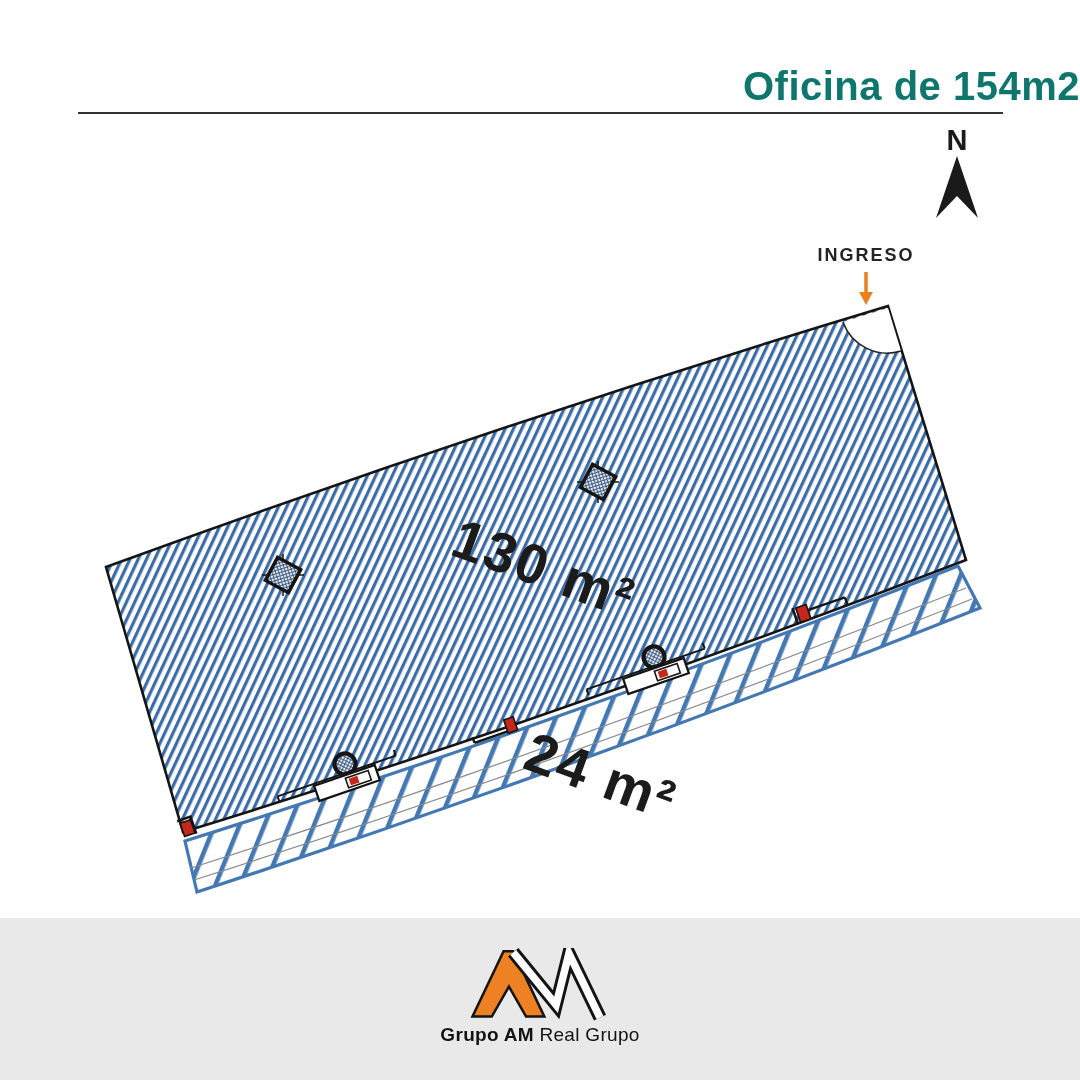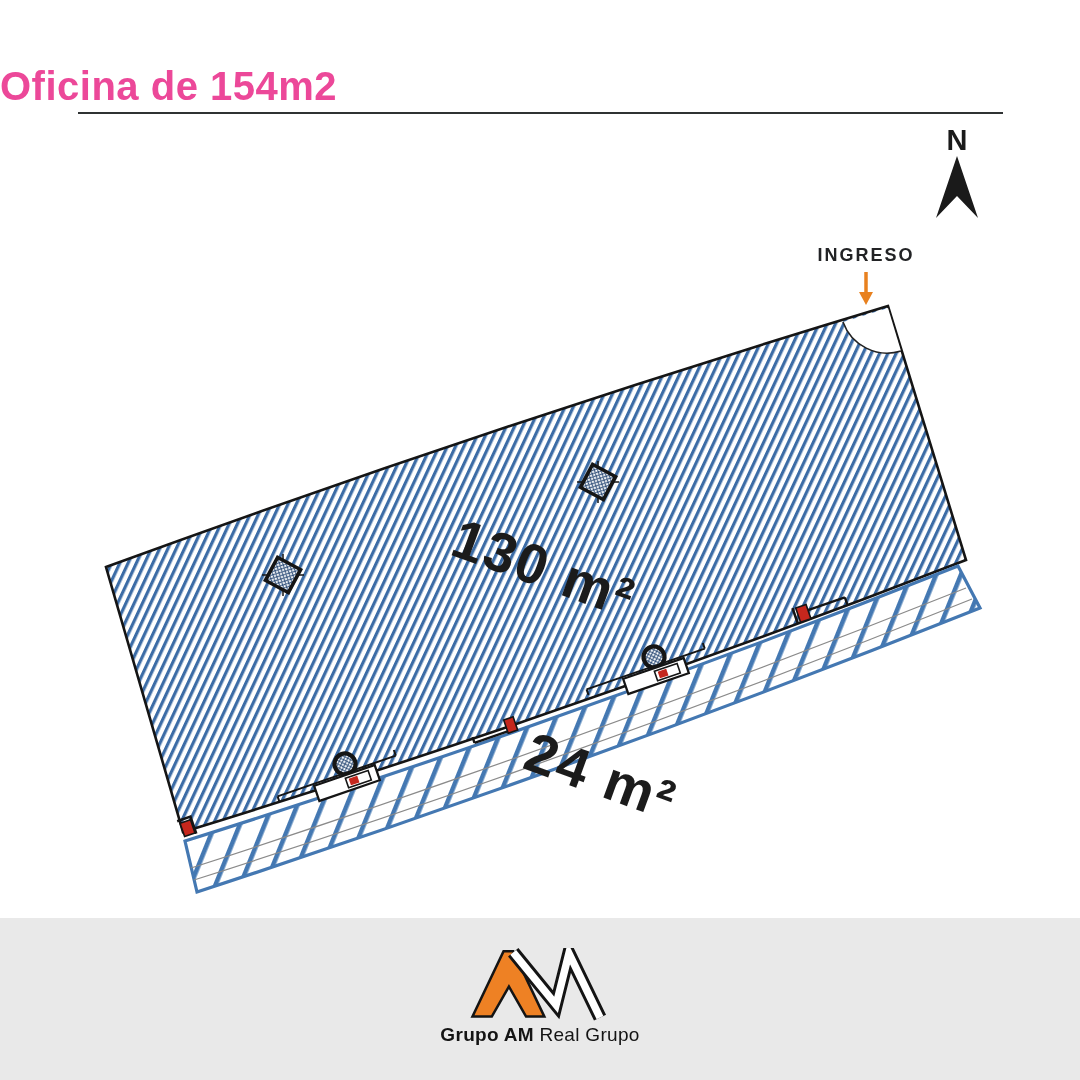--- a/index.html
+++ b/index.html
@@ -1,22 +1,22 @@
 <!DOCTYPE html>
 <html><head>
 <meta charset="utf-8">
 <style>
   html,body{margin:0;padding:0;background:#ffffff;}
   #canvas{
     position:relative;width:1080px;height:1080px;overflow:hidden;background:#ffffff;
     font-family:"Liberation Sans", sans-serif;
   }
   .title{
-    position:absolute;top:64px;left:0;width:1080px;text-align:left;
-    font-size:40px;font-weight:700;color:#ec4899;letter-spacing:.5px;
+    position:absolute;top:64px;left:0;width:1080px;text-align:right;
+    font-size:40px;font-weight:700;color:#0f766e;letter-spacing:.5px;
   }
   .rule{
     position:absolute;top:112px;left:78px;width:925px;height:2px;background:#2f3233;
   }
   .plan-svg{position:absolute;top:0;left:0;}
   .footer-band{
     position:absolute;left:0;top:918px;width:1080px;height:162px;background:#e9e9e9;
   }
   .logo-svg{position:absolute;left:465px;top:30px;}
   .brand-line{

